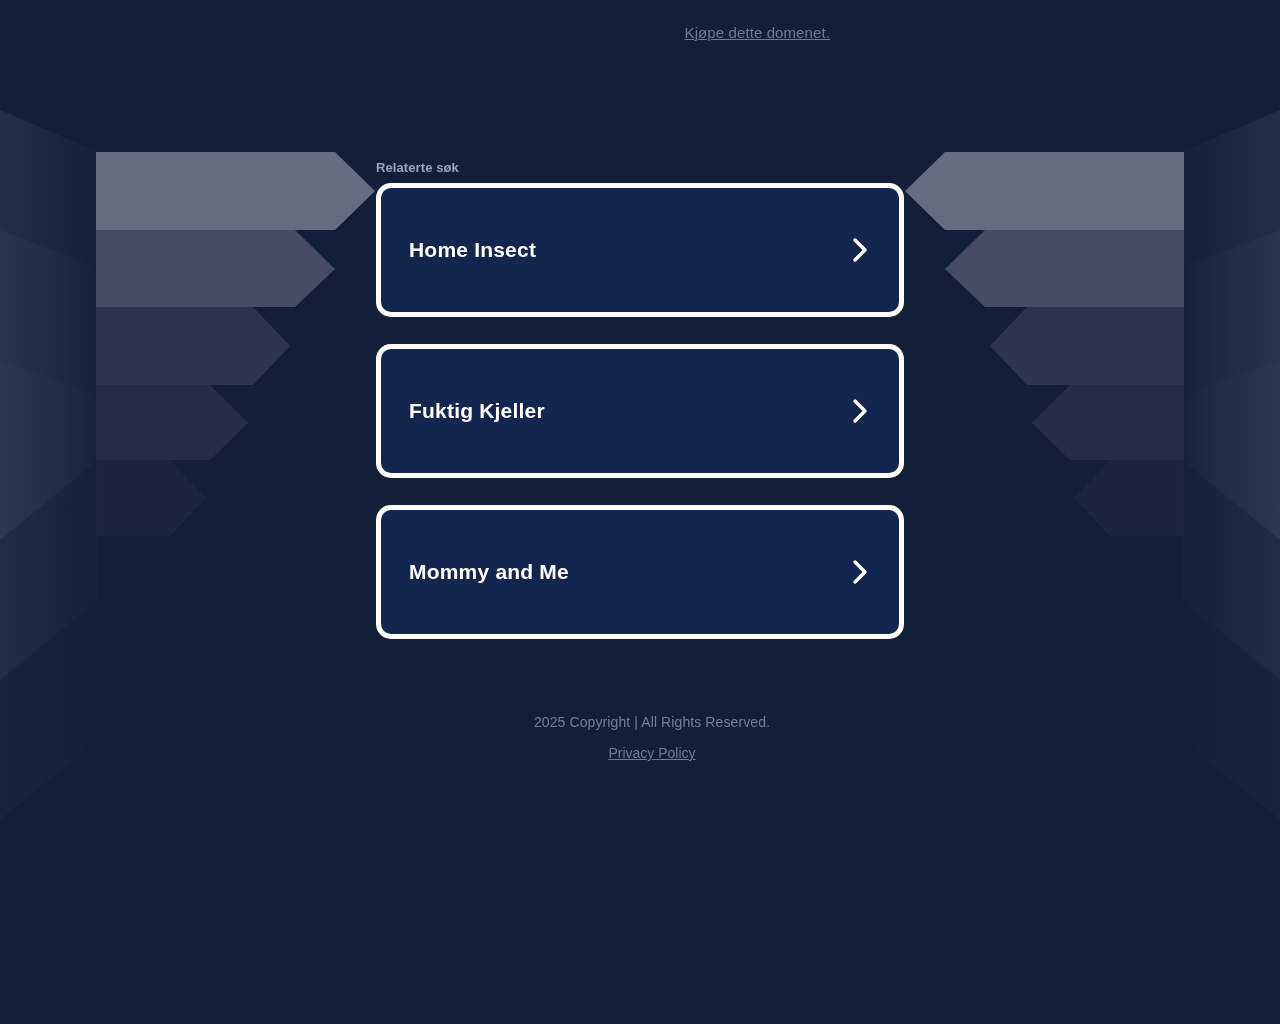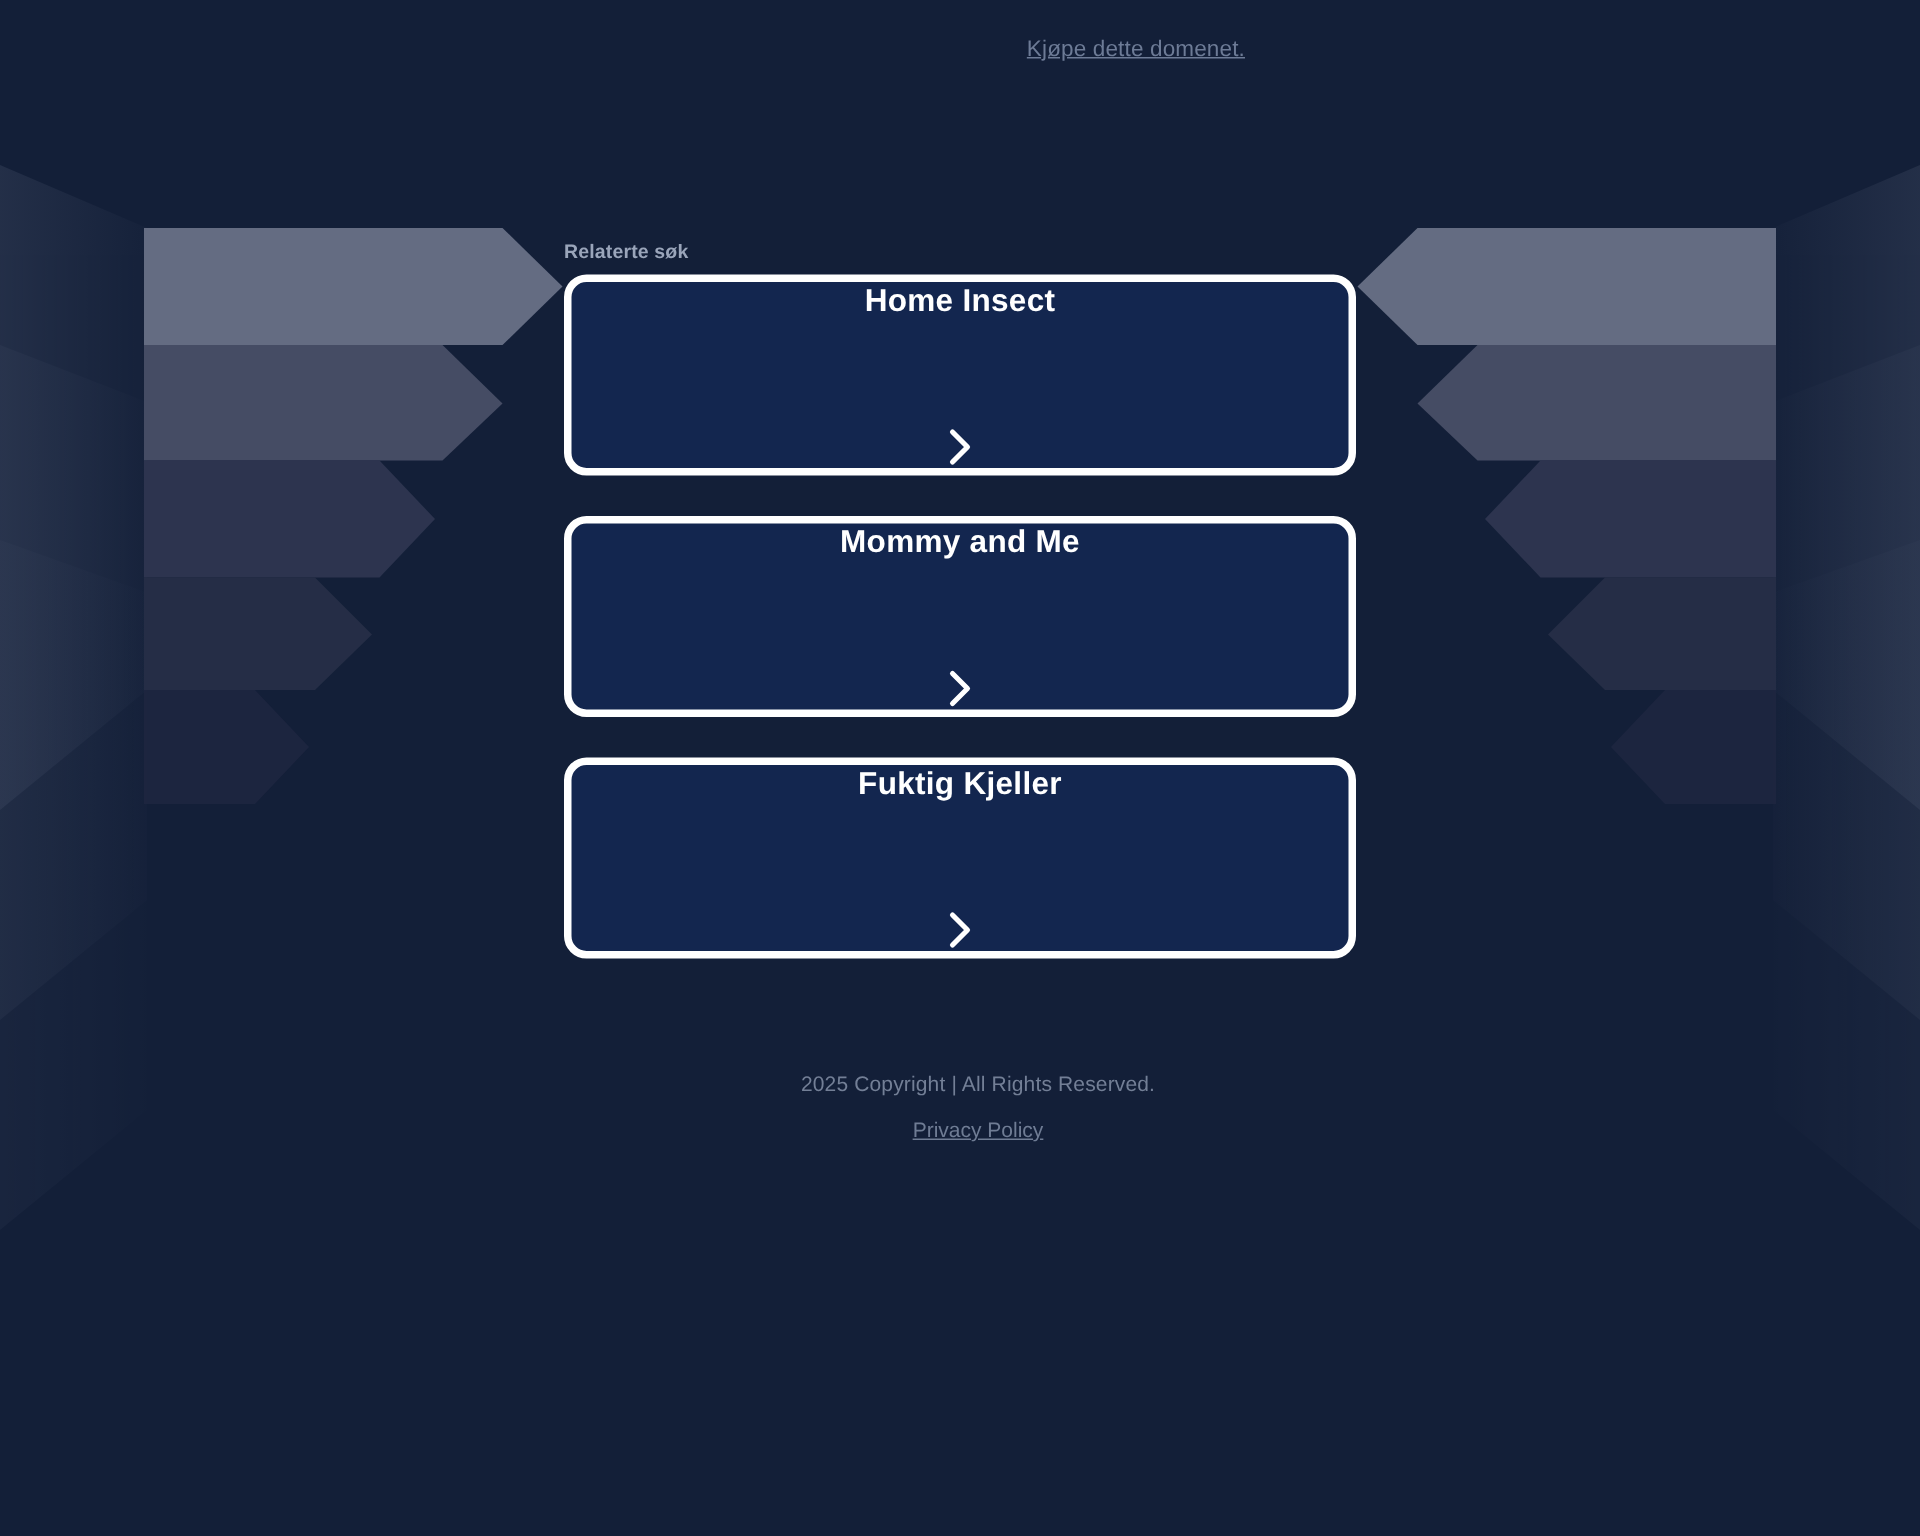--- a/index.html
+++ b/index.html
@@ -79,21 +79,20 @@
     display: flex;
     align-items: center;
     justify-content: space-between;
     height: 134px;
     padding: 0 28px 0 28px;
     background: #13264f;
     border: 5px solid #ffffff;
     border-radius: 15px;
     cursor: pointer;
     text-decoration: none;
-    flex-direction: column;
   }
 
   .search-card-label {
     font-size: 21px;
     font-weight: bold;
     color: #ffffff;
     letter-spacing: 0.2px;
     line-height: 1.2;
   }
 
@@ -206,36 +205,36 @@
     <a class="search-card">
       <span class="search-card-label">Home Insect</span>
       <span class="chevron-icon">
         <svg viewBox="0 0 22 28" xmlns="http://www.w3.org/2000/svg">
           <path d="M6 4 L16 14 L6 24" fill="none" stroke="#ffffff" stroke-width="3.4" stroke-linecap="round" stroke-linejoin="round"></path>
         </svg>
       </span>
     </a>
 
     <a class="search-card">
+      <span class="search-card-label">Fuktig Kjeller</span>
+      <span class="chevron-icon">
+        <svg viewBox="0 0 22 28" xmlns="http://www.w3.org/2000/svg">
+          <path d="M6 4 L16 14 L6 24" fill="none" stroke="#ffffff" stroke-width="3.4" stroke-linecap="round" stroke-linejoin="round"></path>
+        </svg>
+      </span>
+    </a>
+
+    <a class="search-card">
       <span class="search-card-label">Mommy and Me</span>
       <span class="chevron-icon">
         <svg viewBox="0 0 22 28" xmlns="http://www.w3.org/2000/svg">
           <path d="M6 4 L16 14 L6 24" fill="none" stroke="#ffffff" stroke-width="3.4" stroke-linecap="round" stroke-linejoin="round"></path>
         </svg>
       </span>
     </a>
 
-    <a class="search-card">
-      <span class="search-card-label">Fuktig Kjeller</span>
-      <span class="chevron-icon">
-        <svg viewBox="0 0 22 28" xmlns="http://www.w3.org/2000/svg">
-          <path d="M6 4 L16 14 L6 24" fill="none" stroke="#ffffff" stroke-width="3.4" stroke-linecap="round" stroke-linejoin="round"></path>
-        </svg>
-      </span>
-    </a>
-
   </div>
 </div>
 
 <div class="footer">
   <div class="copyright-text">2025 Copyright | All Rights Reserved.</div>
   <a class="privacy-link">Privacy Policy</a>
 </div>
 
 </body></html>

